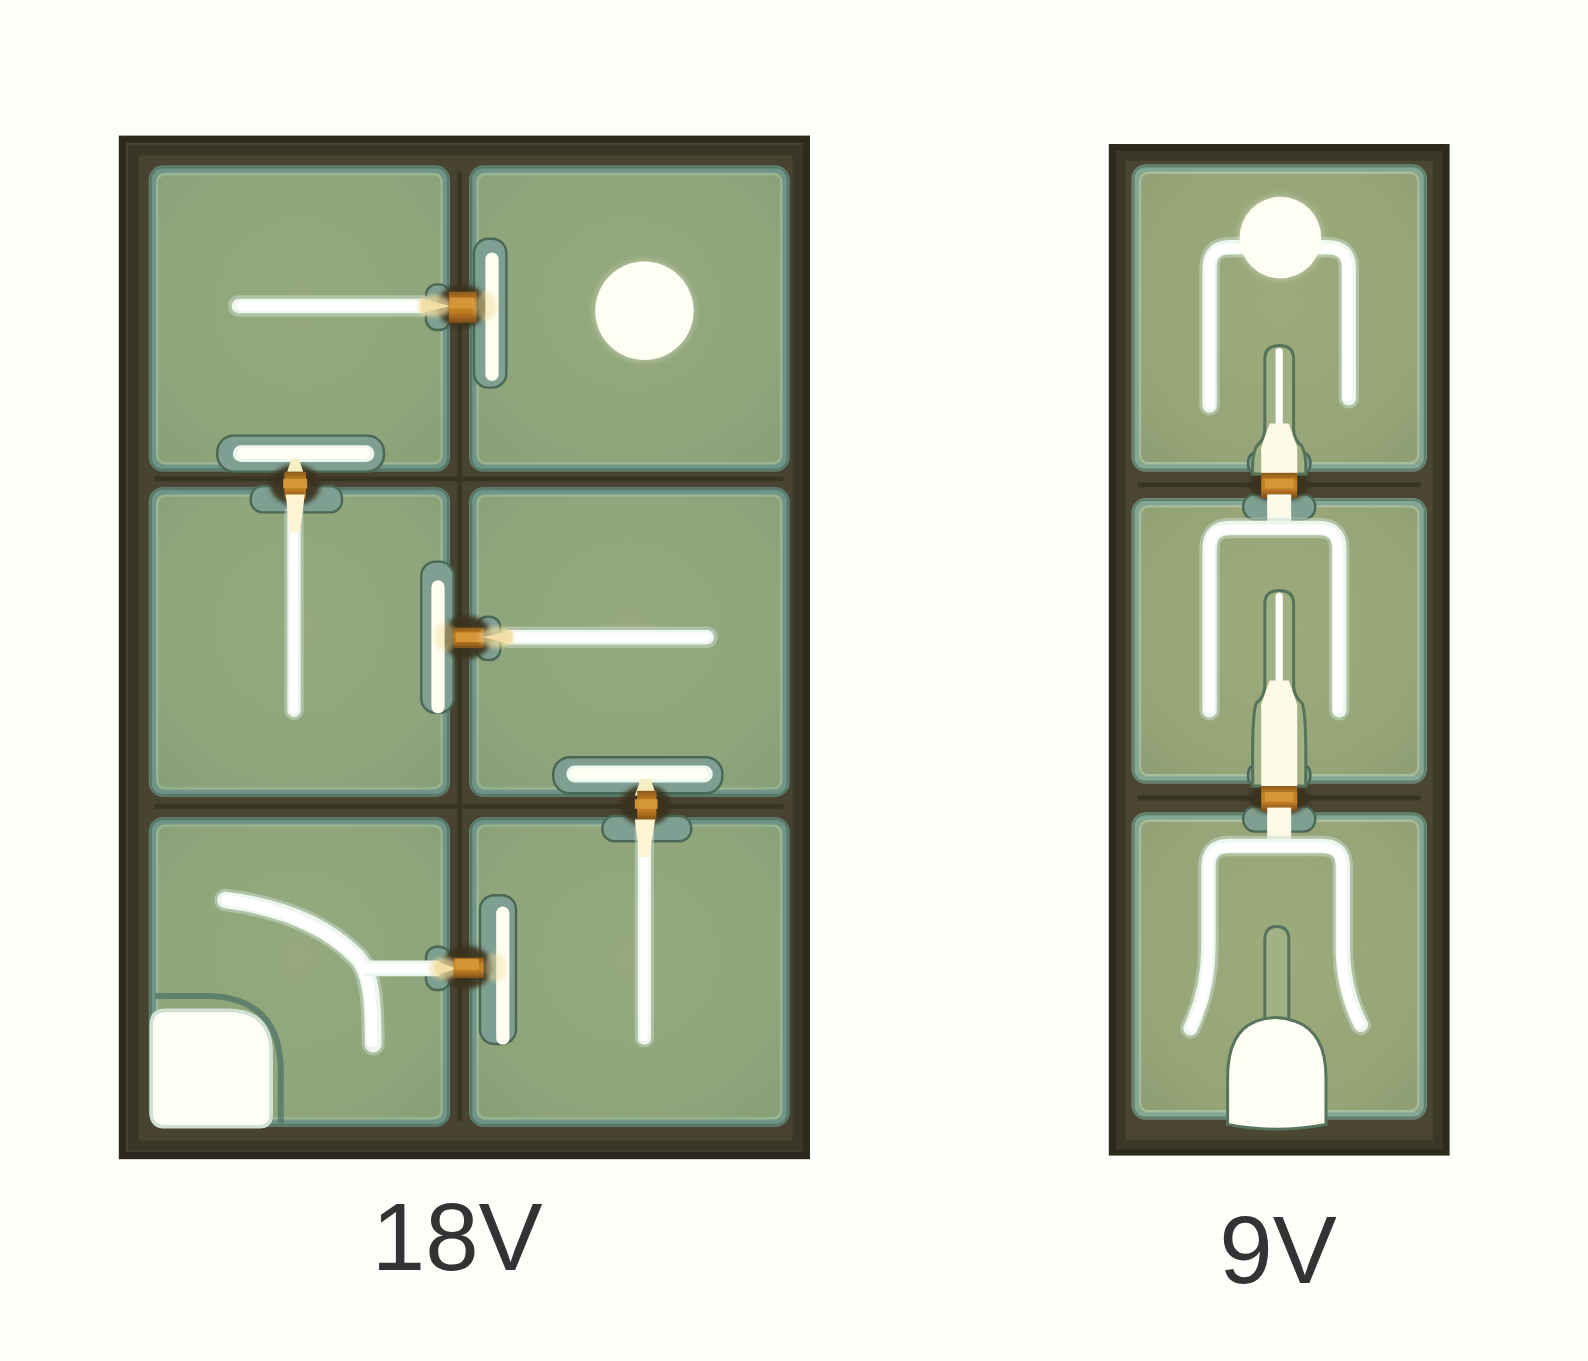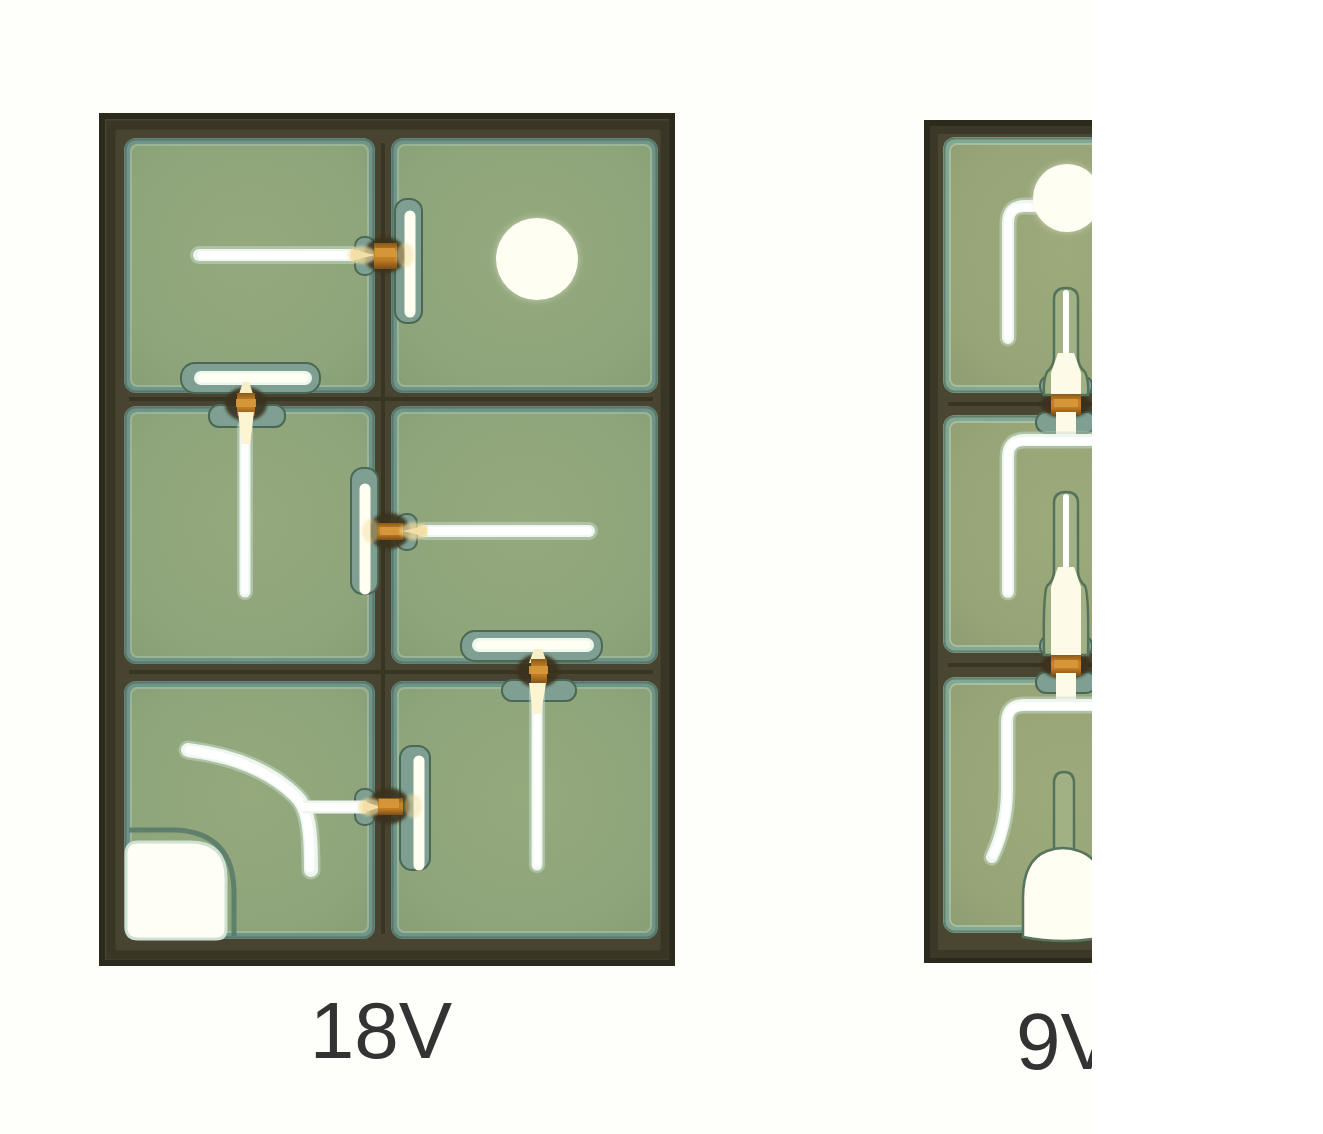--- a/index.html
+++ b/index.html
@@ -1,16 +1,16 @@
 <!DOCTYPE html>
 <html><head>
 <meta charset="utf-8">
 <style>
   html,body{margin:0;padding:0;background:#ffffff;}
-  .page{position:relative;width:1092px;height:1134px;background:#fefefb;overflow:hidden;
+  .page{position:relative;width:1323px;height:1134px;background:#fefefb;overflow:hidden;
         font-family:"Liberation Sans", sans-serif;}
   svg{position:absolute;left:0;top:0;}
 </style>
 </head>
 <body>
 <div class="page">
 <svg width="1323" height="1134" viewBox="0 0 1323 1134">
 <defs>
   <radialGradient id="cellg" cx="50%" cy="45%" r="75%">
     <stop offset="0%" stop-color="#95a97d"></stop>

